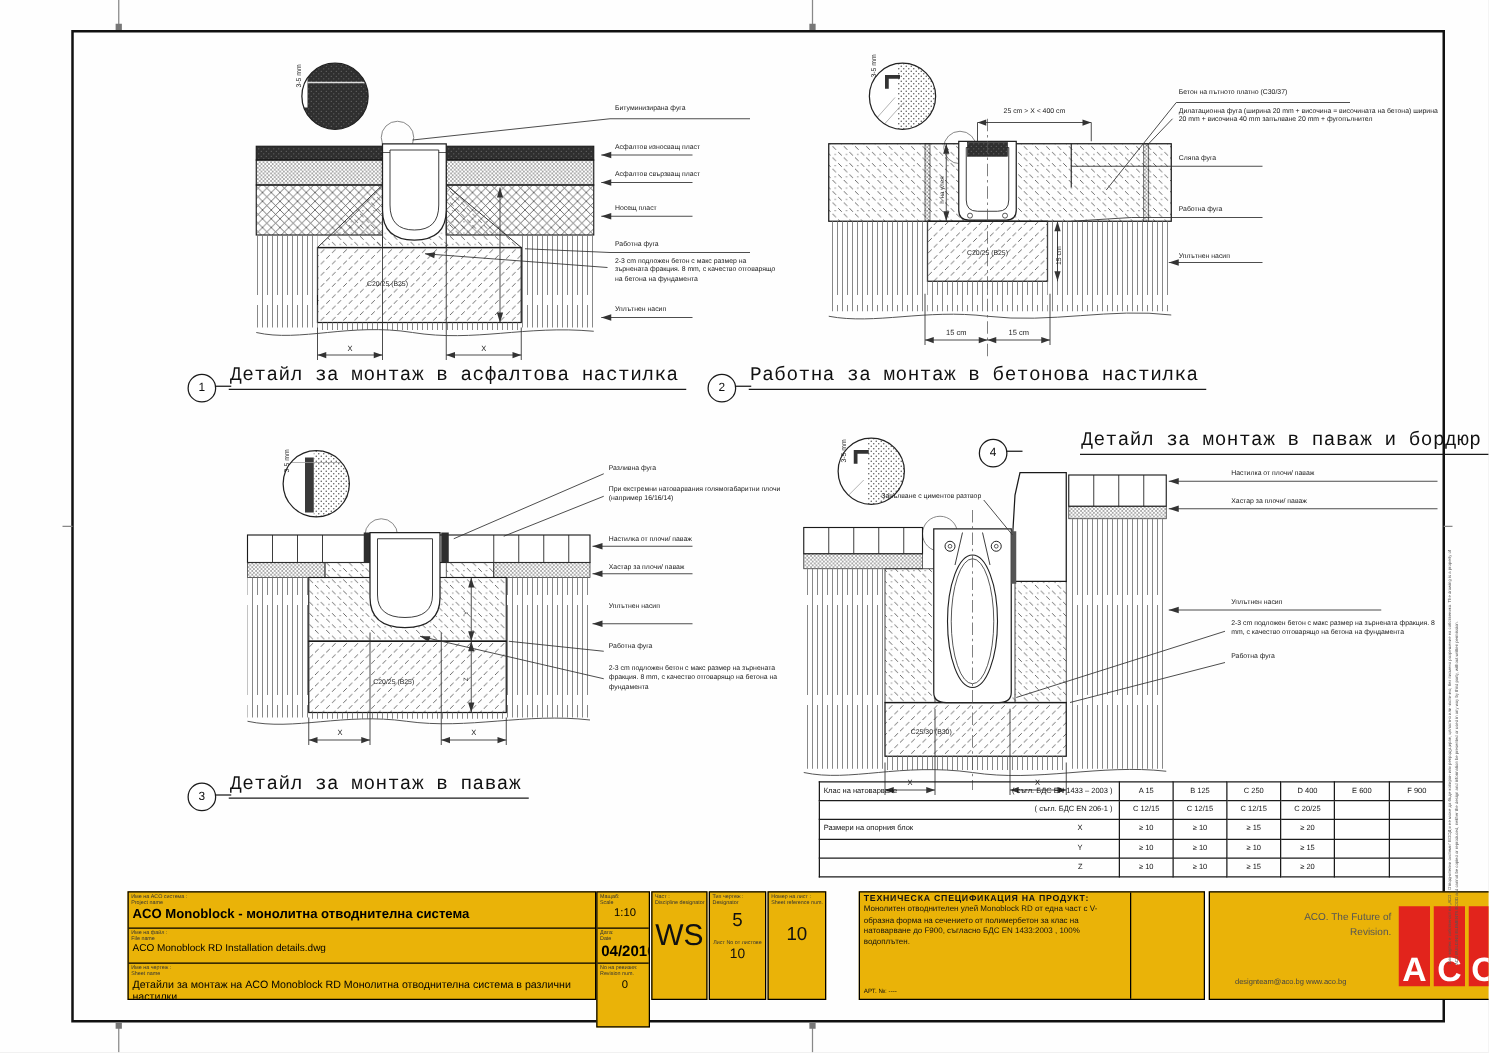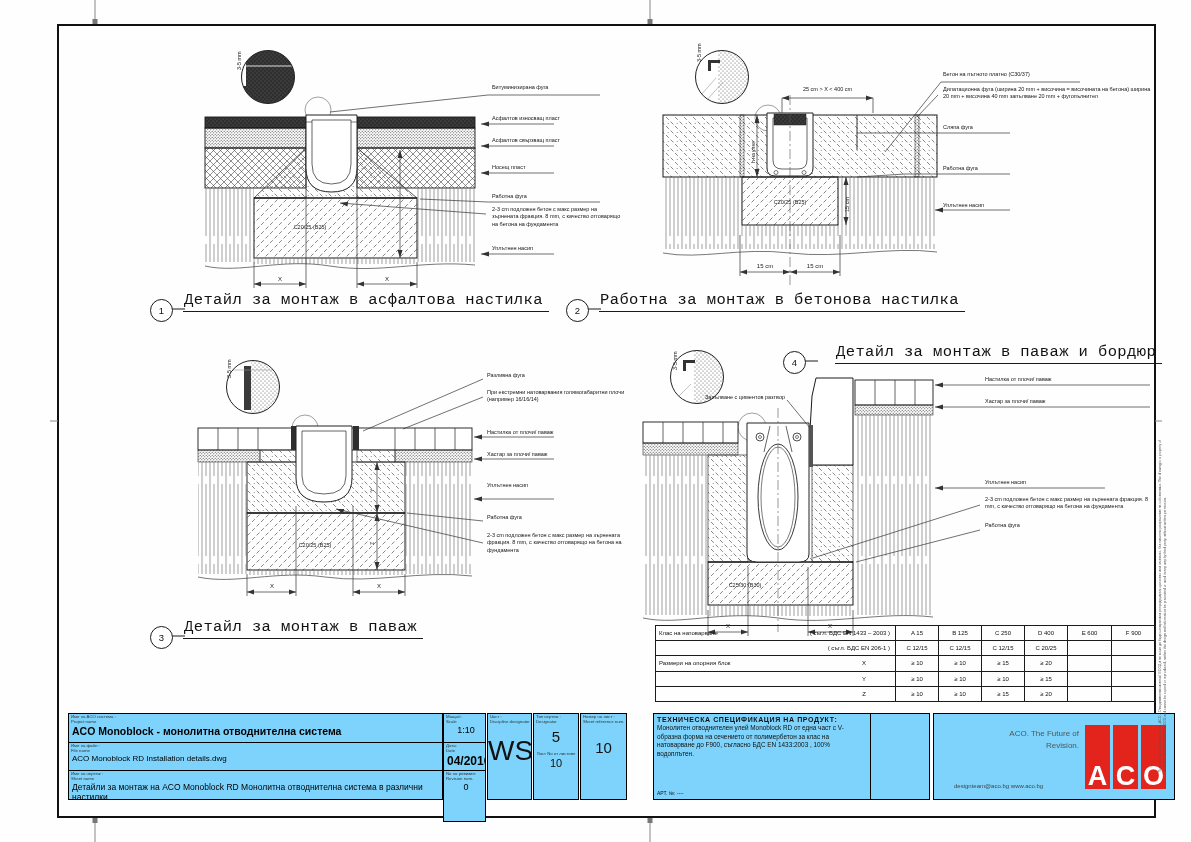--- a/index.html
+++ b/index.html
@@ -15,21 +15,21 @@
   .centered{text-align:center;}
   
   .spec{position:absolute;left:655px;top:625px;width:500px;height:77px;border-collapse:collapse;
         table-layout:fixed;font-size:6px;color:#111;}
   .spec td{border:1px solid #1b1b1b;padding:0 3px;height:14px;text-align:center;overflow:hidden;white-space:nowrap;}
   .spec td.w{text-align:left;}
   .spec td.w .cellflex{display:flex;justify-content:space-between;align-items:center;}
   .spec td.w .rr{margin-right:2px;}
   .spec td.w .ax{margin-right:26px;}
   
-  .tbbox{position:absolute;border:1.6px solid #000;background:#7dd3fc;box-sizing:border-box;}
+  .tbbox{position:absolute;border:1.6px solid #000;background:#eab308;box-sizing:border-box;margin-left:34px;}
   .tb-lab{font-size:4.3px;line-height:1.15;color:#333;padding:1px 0 0 2px;}
   .tb-val{padding-left:3px;color:#000;}
   .tbrow{border-bottom:1.4px solid #000;box-sizing:border-box;overflow:hidden;}
   .tbrow:last-child{border-bottom:none;}
   .vert-copy{position:absolute;left:1158px;top:772px;width:332px;transform:rotate(-90deg);
              transform-origin:0 0;font-size:3.4px;line-height:1.35;color:#555;}
   .logo-bars{position:absolute;display:flex;gap:3px;}
   .logo-bar{width:25px;height:64px;display:flex;align-items:flex-end;justify-content:center;}
   .logo-letter{font-size:27px;font-weight:bold;color:#fff;line-height:.92;}
 </style>
@@ -378,21 +378,21 @@
       <span>2</span>
     </div>
 <div class="dtitle" style="left:599px;top:291px;">Работна за монтаж в бетонова настилка</div>
 <div class="dnum" style="left:150px;top:626px;">
       <span>3</span>
     </div>
 <div class="dtitle" style="left:183px;top:618px;">Детайл за монтаж в паваж</div>
 <div class="dnum" style="left:783px;top:351px;">
       <span>4</span>
     </div>
-<div class="dtitle" style="left:835px;top:343px;">Детайл за монтаж в паваж и бордюр</div>
+<div class="dtitle" style="left:864px;top:343px;">Детайл за монтаж в паваж и бордюр</div>
 
 <div class="lbl" style="left:492px;top:84px;width:110px;">Битуминизирана фуга</div>
 <div class="lbl" style="left:492px;top:115px;width:110px;">Асфалтов износващ пласт</div>
 <div class="lbl" style="left:492px;top:137px;width:110px;">Асфалтов свързващ пласт</div>
 <div class="lbl" style="left:492px;top:164px;width:110px;">Носещ пласт</div>
 <div class="lbl" style="left:492px;top:193px;width:110px;">Работна фуга</div>
 <div class="lbl" style="left:492px;top:206px;width:132px;">2-3 cm подложен бетон с макс размер на зърнената фракция. 8 mm, с качество отговарящо на бетона на фундамента</div>
 <div class="lbl" style="left:492px;top:245px;width:110px;">Уплътнен насип</div>
 
 <div class="lbl" style="left:943px;top:71px;width:205px;">Бетон на пътното платно (C30/37)</div>
@@ -533,21 +533,21 @@
   <div class="tbrow" style="height:28px;">
     <div class="tb-lab"><span>No на ревизия:</span><br>
       <span>Revision num.</span></div>
     <div class="tb-val" style="font-size:9px;text-align:center;">0</div>
   </div>
 </div>
 
 <div class="tbbox" style="left:487px;top:713px;width:45px;height:87px;">
   <div class="tb-lab"><span>Част :</span><br>
     <span>Discipline designator</span></div>
-  <div style="font-size:28px;text-align:center;margin-top:10px;">WS</div>
+  <div style="font-size:24px;text-align:center;margin-top:10px;">WS</div>
 </div>
 
 <div class="tbbox" style="left:533px;top:713px;width:46px;height:87px;">
   <div class="tb-lab"><span>Тип чертеж :</span><br>
     <span>Designator</span></div>
   <div style="font-size:15px;text-align:center;margin-top:3px;">5</div>
   <div class="tb-lab" style="margin-top:6px;text-align:center;padding-left:0;">Лист No от листове</div>
   <div style="font-size:11px;text-align:center;">10</div>
 </div>
 

